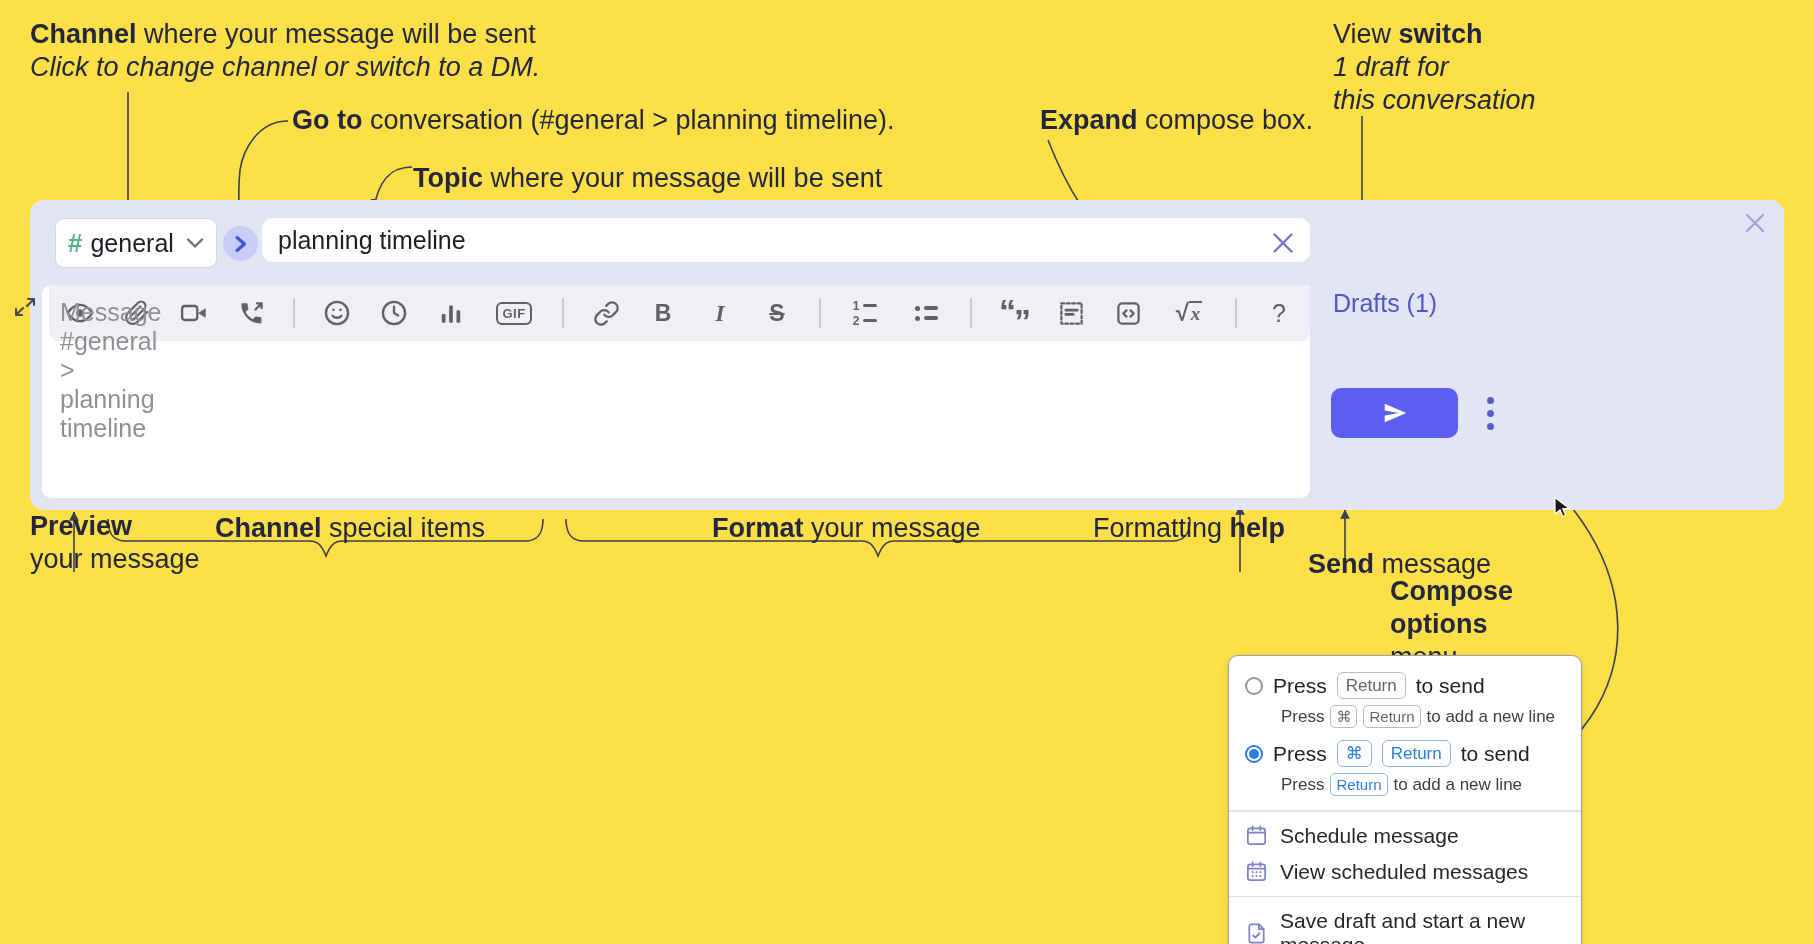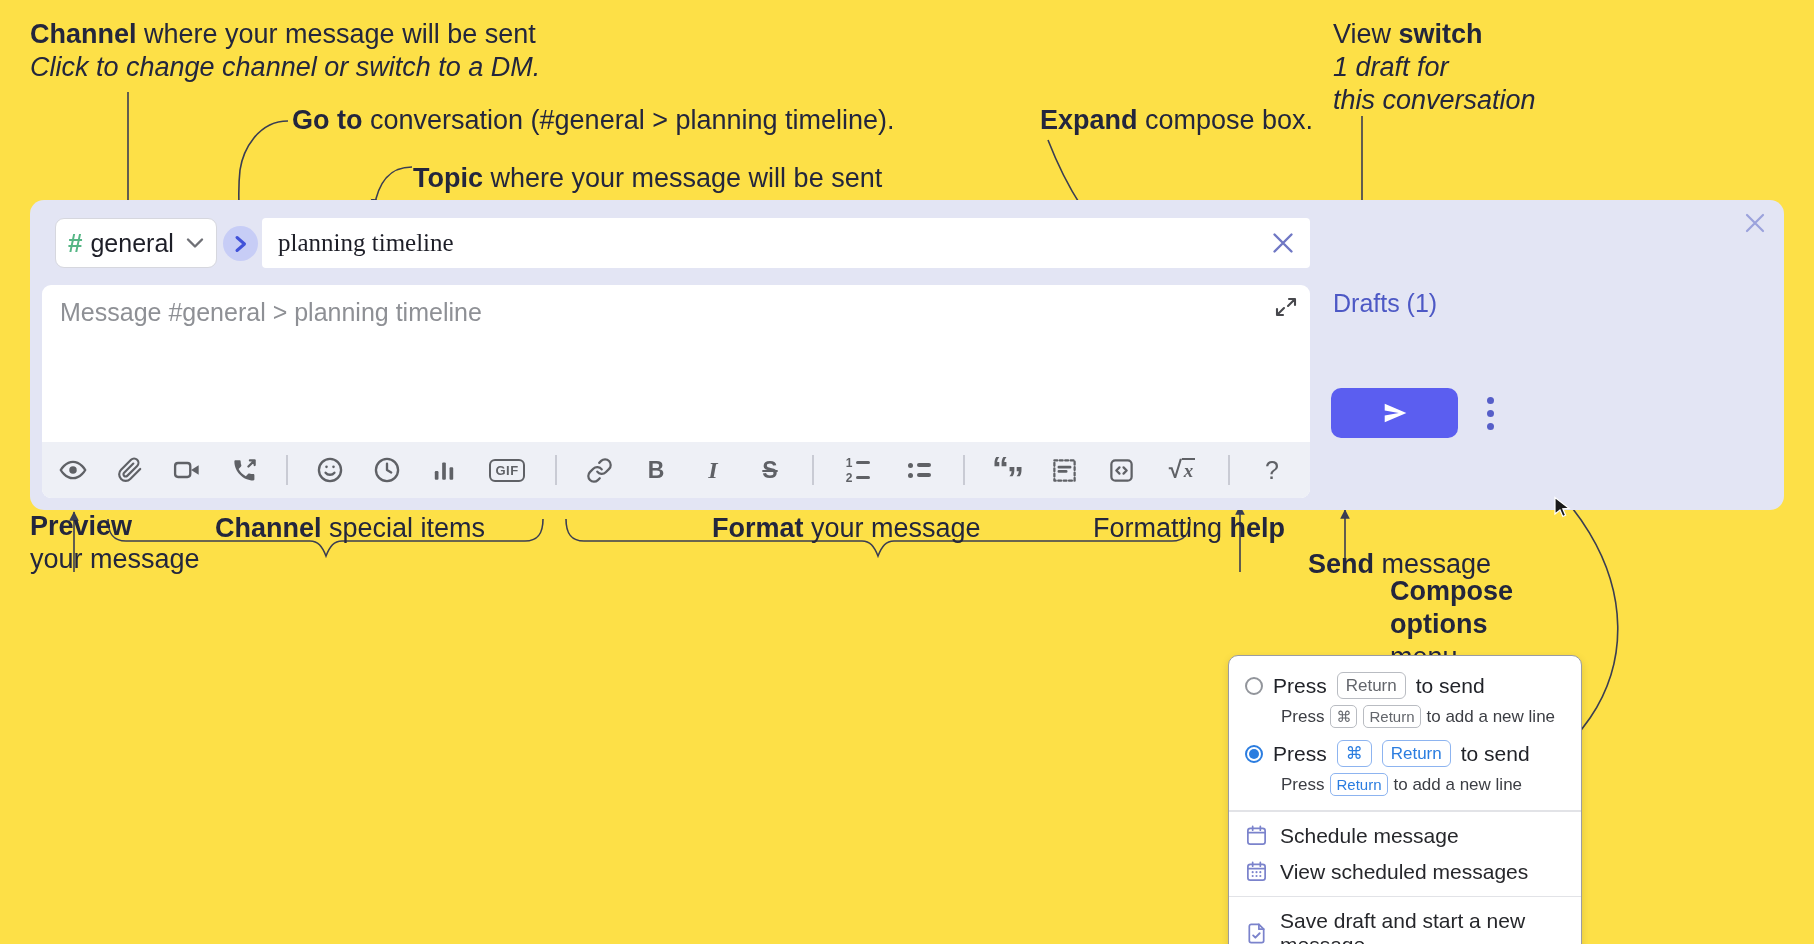--- a/index.html
+++ b/index.html
@@ -9,24 +9,24 @@
   .ann{font-size:27px;line-height:33px;color:#23263d;}
   .ann b{font-weight:700;}
   .ann i{font-style:italic;}
   #lines{position:absolute;left:0;top:0;width:1814px;height:944px;pointer-events:none;}
   
   .compose{left:30px;top:200px;width:1754px;height:310px;background:#e3e5f4;border-radius:14px;}
   .chansel{left:55px;top:218px;width:162px;height:50px;background:#fff;border:1.5px solid #d6d7de;border-radius:9px;display:flex;align-items:center;padding:0 12px;box-sizing:border-box;gap:8px;}
   .hash{color:#55b685;font-weight:700;font-size:26px;}
   .channame{font-size:25px;color:#1d1e27;flex:1;}
   .gotobtn{left:223px;top:226px;width:35px;height:35px;border-radius:50%;background:#c7cdf6;display:flex;align-items:center;justify-content:center;}
-  .topicinput{left:262px;top:218px;width:1048px;height:50px;background:#fff;border:none;border-radius:4px;font-size:25px;color:#1d1e27;padding:0 50px 0 16px;box-sizing:border-box;font-family:Liberation Serif, serif;outline:none;}
+  .topicinput{left:262px;top:218px;width:1048px;height:44px;background:#fff;border:none;border-radius:11px;font-size:25px;color:#1d1e27;padding:0 50px 0 16px;box-sizing:border-box;font-family:Liberation Sans, sans-serif;outline:none;}
   .clearx{left:1266px;top:230px;width:26px;height:26px;}
   .closex{left:1742px;top:210px;width:26px;height:26px;}
-  .msgbox{left:42px;top:285px;width:1268px;height:213px;background:#fff;border-radius:9px;display:flex;flex-direction:column;}
+  .msgbox{left:42px;top:285px;width:1268px;height:213px;background:#fff;border-radius:9px;display:flex;}
   .msgtext{flex:1;position:relative;}
   .placeholder{position:absolute;left:18px;top:13px;font-size:25px;color:#8e9095;}
   .expandic{position:absolute;right:12px;top:10px;width:24px;height:24px;}
   .toolbar{height:56px;background:#eef0f6;border-radius:0 0 9px 9px;display:flex;align-items:center;padding:0 16px;gap:27px;}
   .tb{width:30px;height:30px;display:flex;align-items:center;justify-content:center;flex:0 0 auto;color:#5f6166;}
   .tb svg{stroke:#5f6166;fill:none;stroke-width:2;stroke-linecap:round;stroke-linejoin:round;}
   .tbtxt{font-size:23px;font-weight:700;color:#5f6166;}
   .tdiv{width:2px;height:30px;background:#c9cbd4;flex:0 0 auto;}
   .gifbox{border:2.5px solid #5f6166;border-radius:6px;font-size:13px;font-weight:700;color:#5f6166;padding:2px 4px;letter-spacing:0.5px;}
   .italicI{font-family:"Liberation Serif",serif;font-style:italic;font-weight:700;font-size:24px;}

